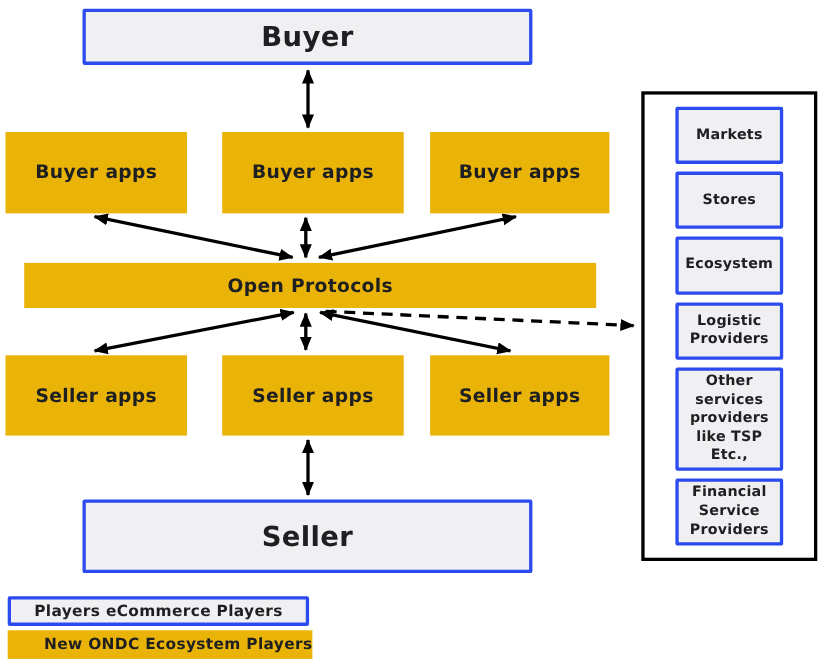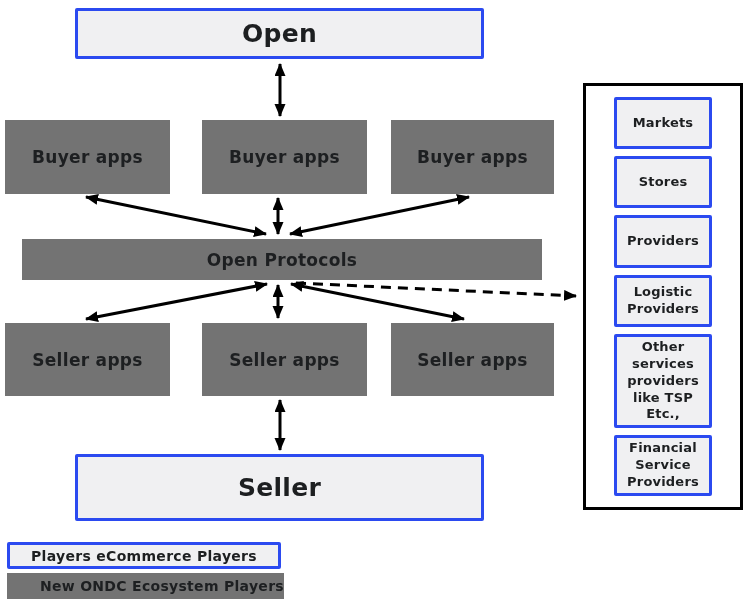--- a/index.html
+++ b/index.html
@@ -21,21 +21,21 @@
     text-align: center;
     box-sizing: border-box;
     letter-spacing: 0.3px;
   }
   .gray {
     background: #f0f0f2;
     border: 3px solid #2b4af0;
     border-radius: 2px;
   }
   .green {
-    background: #737373;
+    background: #eab308;
     border: none;
   }
   .endpoint { font-size: 25px; }
   .appbox   { font-size: 17px; }
   .protocol { font-size: 17px; }
   
   .buyer   { left: 75px;  top: 8px;   width: 409px; height: 51px; }
   .app1    { left: 5px;   top: 120px; width: 165px; height: 74px; }
   .app2    { left: 202px; top: 120px; width: 165px; height: 74px; }
   .app3    { left: 391px; top: 120px; width: 163px; height: 74px; }
@@ -104,21 +104,21 @@
     <line x1="278" y1="198" x2="278" y2="234" marker-start="url(#ah)" marker-end="url(#ah)"></line>
     <line x1="469" y1="197" x2="290" y2="234" marker-start="url(#ah)" marker-end="url(#ah)"></line>
     <line x1="267" y1="284" x2="86" y2="319" marker-start="url(#ah)" marker-end="url(#ah)"></line>
     <line x1="278" y1="285" x2="278" y2="318" marker-start="url(#ah)" marker-end="url(#ah)"></line>
     <line x1="291" y1="284" x2="464" y2="319" marker-start="url(#ah)" marker-end="url(#ah)"></line>
     <line x1="296" y1="283" x2="576" y2="296" stroke-dasharray="10 7" marker-end="url(#ah)"></line>
     <line x1="280" y1="400" x2="280" y2="450" marker-start="url(#ah)" marker-end="url(#ah)"></line>
   </svg>
 
   <div class="box gray endpoint buyer">
-    <span>Open</span>
+    <span>Buyer</span>
   </div>
 
   <div class="box green appbox app1">
     <span>Buyer apps</span>
   </div>
   <div class="box green appbox app2">
     <span>Buyer apps</span>
   </div>
   <div class="box green appbox app3">
     <span>Buyer apps</span>
@@ -143,21 +143,21 @@
   </div>
 
   <div class="panel">
     <div class="panel-item">
       <span>Markets</span>
     </div>
     <div class="panel-item">
       <span>Stores</span>
     </div>
     <div class="panel-item">
-      <span>Providers</span>
+      <span>Ecosystem</span>
     </div>
     <div class="panel-item">
       <span>Logistic Providers</span>
     </div>
     <div class="panel-item">
       <span>Other services providers like TSP Etc.,</span>
     </div>
     <div class="panel-item">
       <span>Financial Service Providers</span>
     </div>

